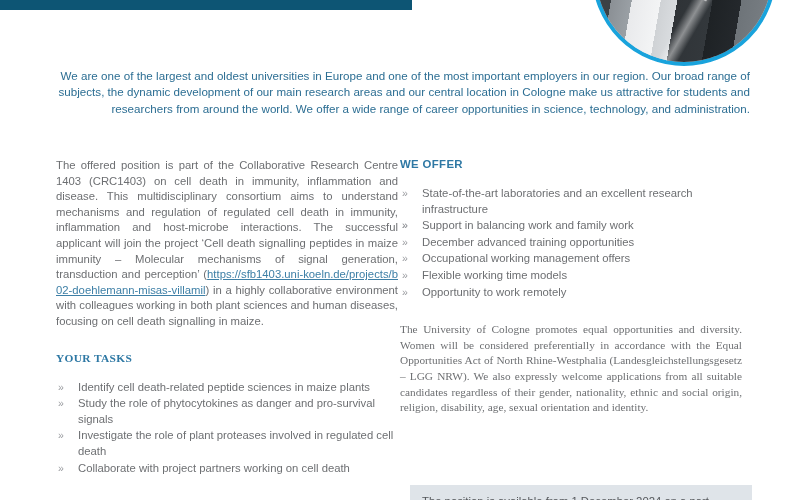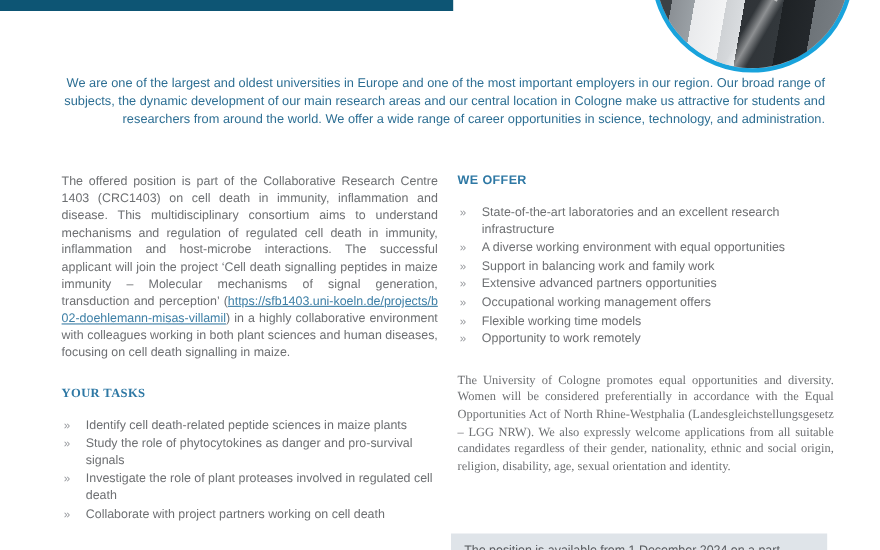--- a/index.html
+++ b/index.html
@@ -75,21 +75,21 @@
     text-align: right;
   }
 
   
   .col {
     position: absolute;
     top: 158px;
     width: 342px;
   }
   .col-left  { left: 56px; }
-  .col-right { left: 416px; }
+  .col-right { left: 400px; }
 
   .body-text {
     color: #6d6f72;
     font-size: 11.3px;
     line-height: 15.6px;
     text-align: justify;
     margin: 0;
   }
 
   .link {
@@ -192,29 +192,28 @@
 
   <h2 class="section-heading">WE OFFER</h2>
 
   <ul class="bullets">
     <li>
       <span class="bullet-marker">»</span>
       <span>State-of-the-art laboratories and an excellent research infrastructure</span>
     </li>
     <li>
       <span class="bullet-marker">»</span>
-      <span>A diverse working environment with equal opportunities</span>
     </li>
     <li>
       <span class="bullet-marker">»</span>
       <span>Support in balancing work and family work</span>
     </li>
     <li>
       <span class="bullet-marker">»</span>
-      <span>Extensive advanced partners opportunities</span>
+      <span>December advanced training opportunities</span>
     </li>
     <li>
       <span class="bullet-marker">»</span>
       <span>Occupational working management offers</span>
     </li>
     <li>
       <span class="bullet-marker">»</span>
       <span>Flexible working time models</span>
     </li>
     <li>

